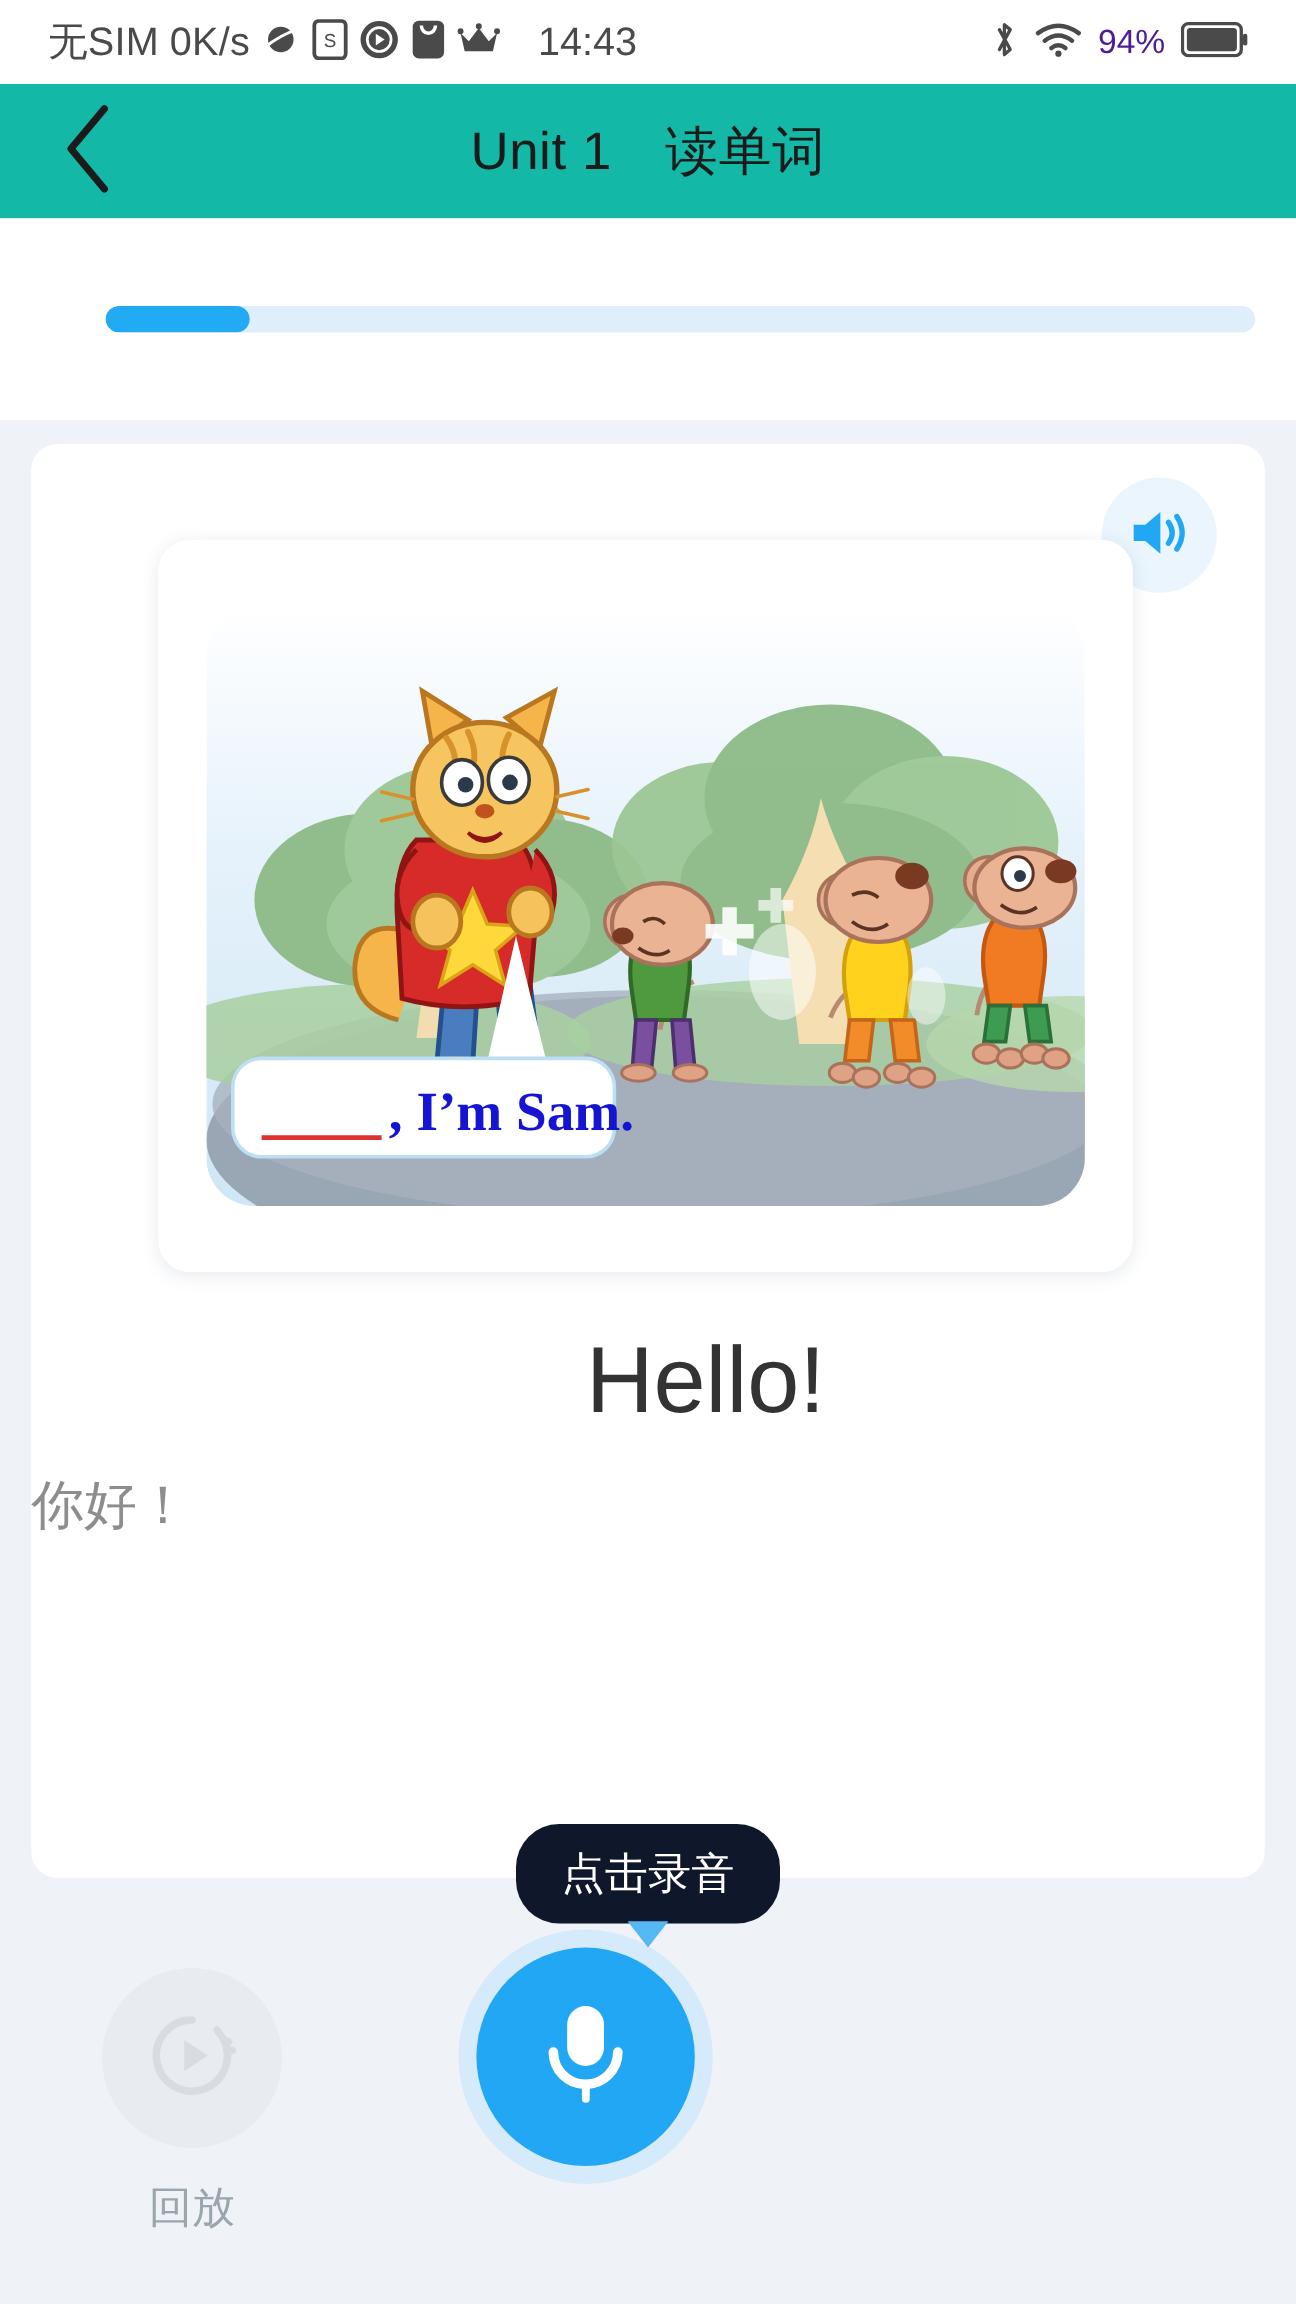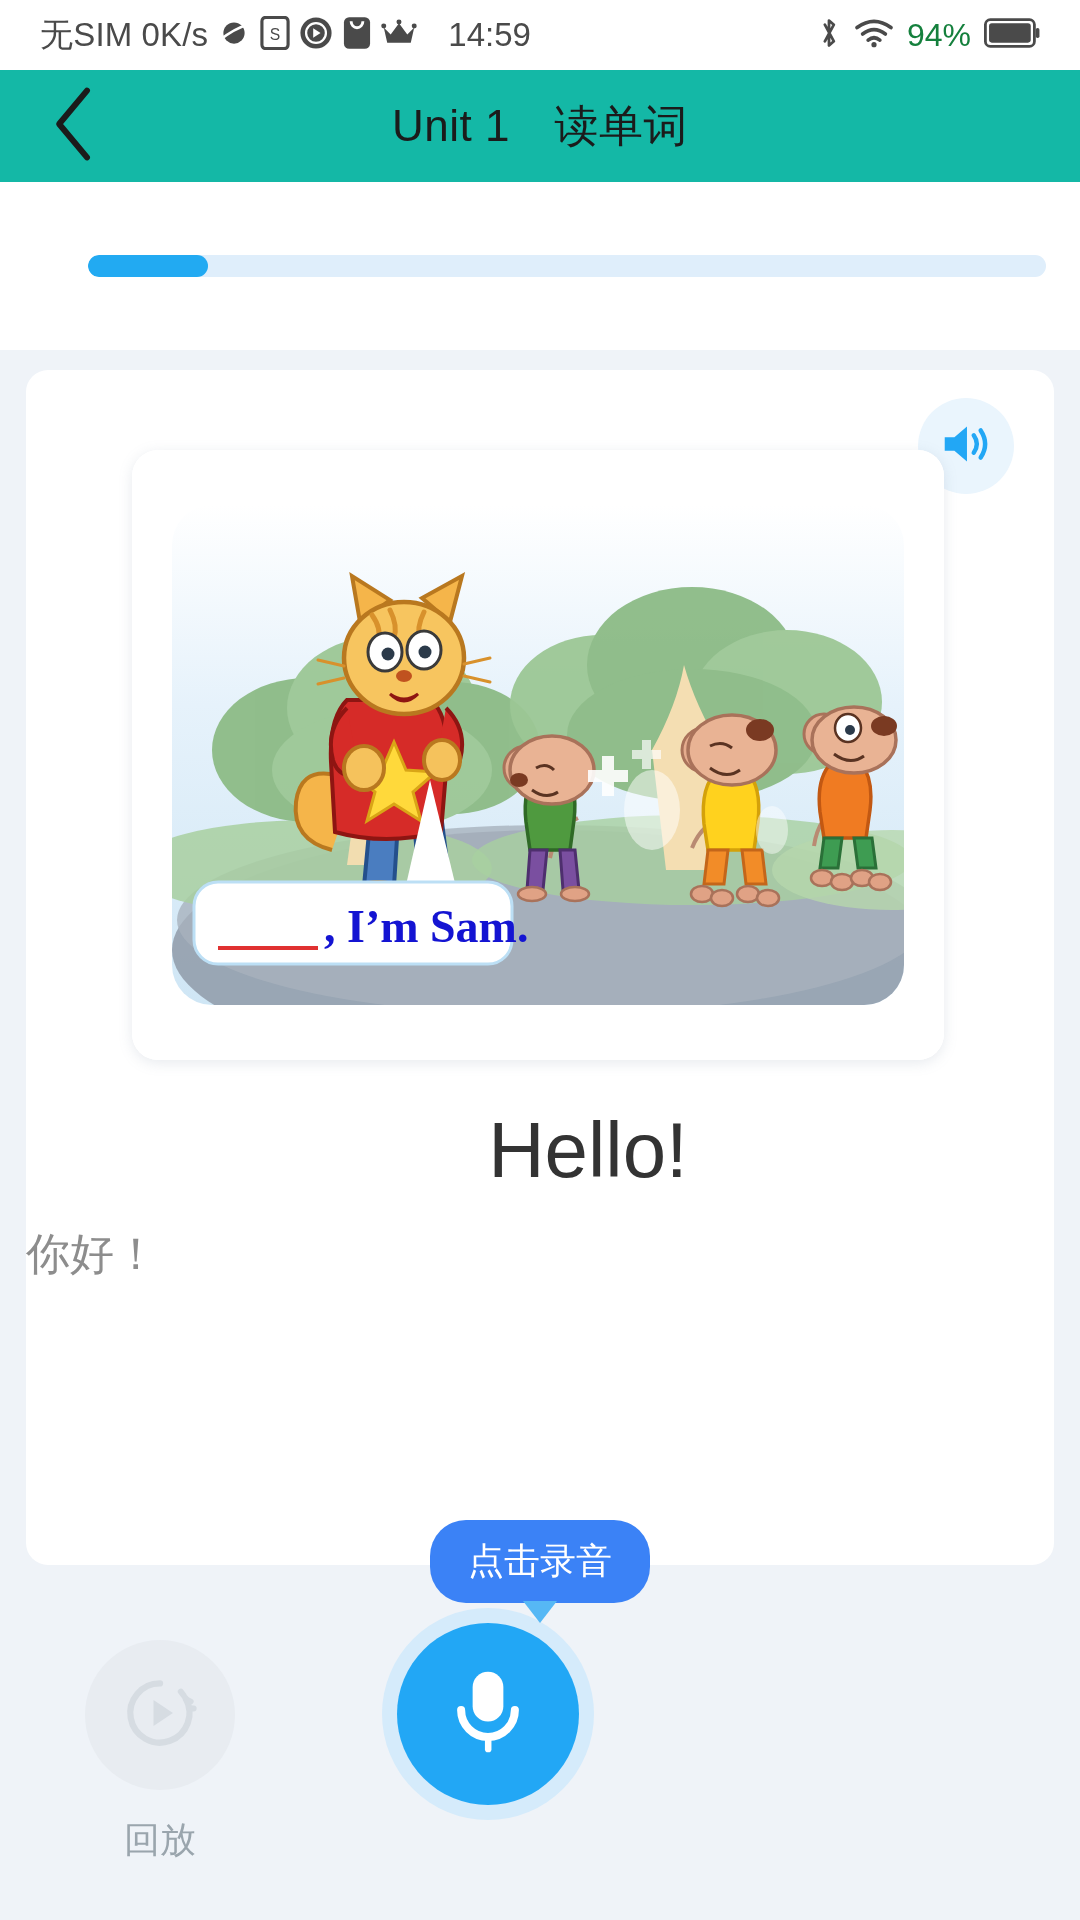--- a/index.html
+++ b/index.html
@@ -14,21 +14,21 @@
   
   .statusbar {
     position: absolute; top: 0; left: 0; width: 1080px; height: 70px;
     background: #ffffff; display: flex; align-items: center;
     padding: 0 40px;
   }
   .sb-left { display: flex; align-items: center; gap: 9px; }
   .sb-text { font-size: 33px; color: #4a4a4a; letter-spacing: .2px; }
   .sb-right { margin-left: auto; display: flex; align-items: center; gap: 13px; }
   .sb-clock { font-size: 33px; color: #4a4a4a; margin-left: 22px; }
-  .sb-pct { font-size: 32px; color: #15803d; }
+  .sb-pct { font-size: 28px; color: #4c1d95; }
   .ic { display: inline-block; color: #4a4a4a; }
 
   
   .header {
     position: absolute; top: 70px; left: 0; width: 1080px; height: 112px;
     background: #14b8a6; display: flex; align-items: center; justify-content: center;
   }
   .back-btn {
     position: absolute; left: 34px; top: 50%; transform: translateY(-50%);
     width: 80px; height: 80px; display: flex; align-items: center; justify-content: center;
@@ -78,21 +78,21 @@
     text-align: center; font-size: 78px; color: #333333; font-weight: 400; margin-left: 48px;
   }
   .trans {
     position: absolute; left: 0; top: 855px; width: 100%;
     font-size: 44px; color: #8d8d8d;
   }
 
   
   .tooltip {
     position: absolute; left: 50%; transform: translateX(-50%); top: 1520px;
-    background: #3b82f6; color: #ffffff; font-size: 36px;
+    background: #0f172a; color: #ffffff; font-size: 36px;
     padding: 17px 38px; border-radius: 36px; white-space: nowrap;
     z-index: 5;
   }
   .tooltip::after {
     content: ""; position: absolute; left: 50%; bottom: -20px; margin-left: -17px;
     width: 0; height: 0; border-left: 17px solid transparent;
     border-right: 17px solid transparent; border-top: 22px solid #56b8f5;
   }
 
   
@@ -158,21 +158,21 @@
           </svg>
       </span>
       <span class="ic">
         <svg width="36" height="30" viewBox="0 0 26 20">
             <path d="M2 6 L7 11 L13 3 L19 11 L24 6 L21.5 17 L4.5 17 Z" fill="#4a4a4a"></path>
             <circle cx="2" cy="5" r="1.8" fill="#4a4a4a"></circle>
             <circle cx="24" cy="5" r="1.8" fill="#4a4a4a"></circle>
             <circle cx="13" cy="2" r="1.8" fill="#4a4a4a"></circle>
           </svg>
       </span>
-      <span class="sb-clock">14:59</span>
+      <span class="sb-clock">14:43</span>
     </div>
 
     <div class="sb-right">
       <span class="ic">
         <svg width="24" height="36" viewBox="0 0 16 26">
             <path d="M5 7 L11.5 19 L8 22 V4 L11.5 7 L5 19" fill="none" stroke="#4a4a4a" stroke-width="2" stroke-linejoin="round" stroke-linecap="round"></path>
           </svg>
       </span>
       <span class="ic">
         <svg width="40" height="32" viewBox="0 0 26 20">

